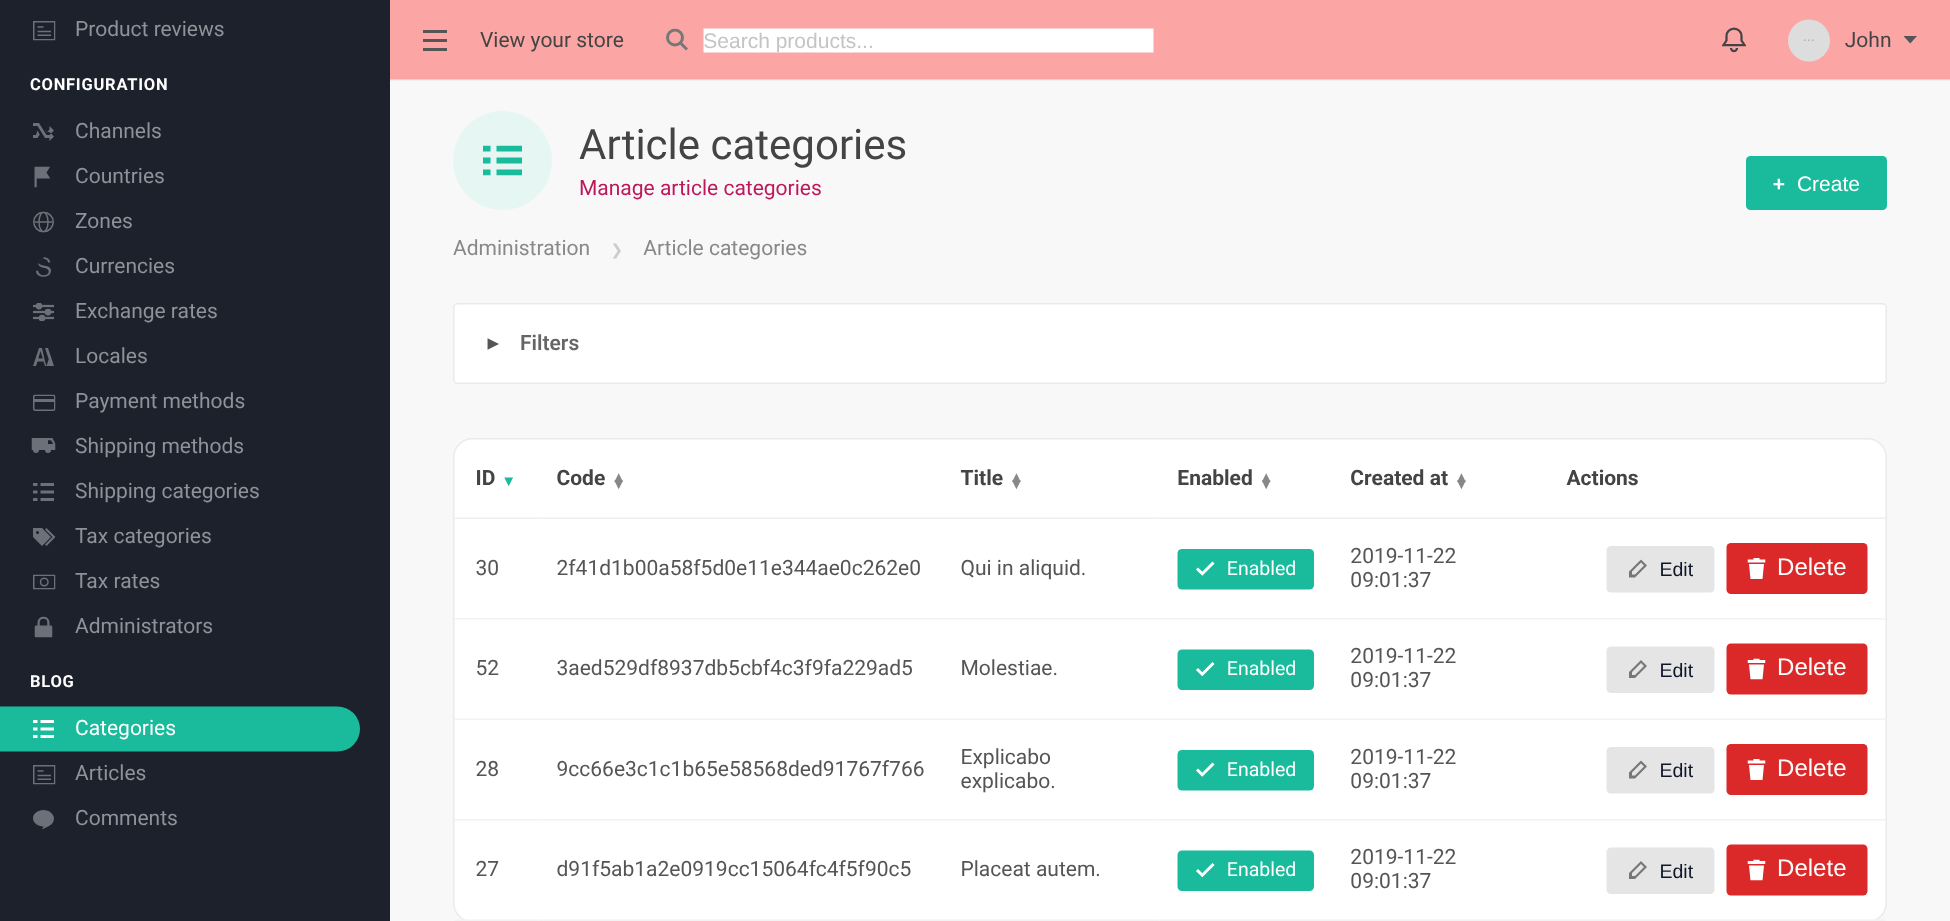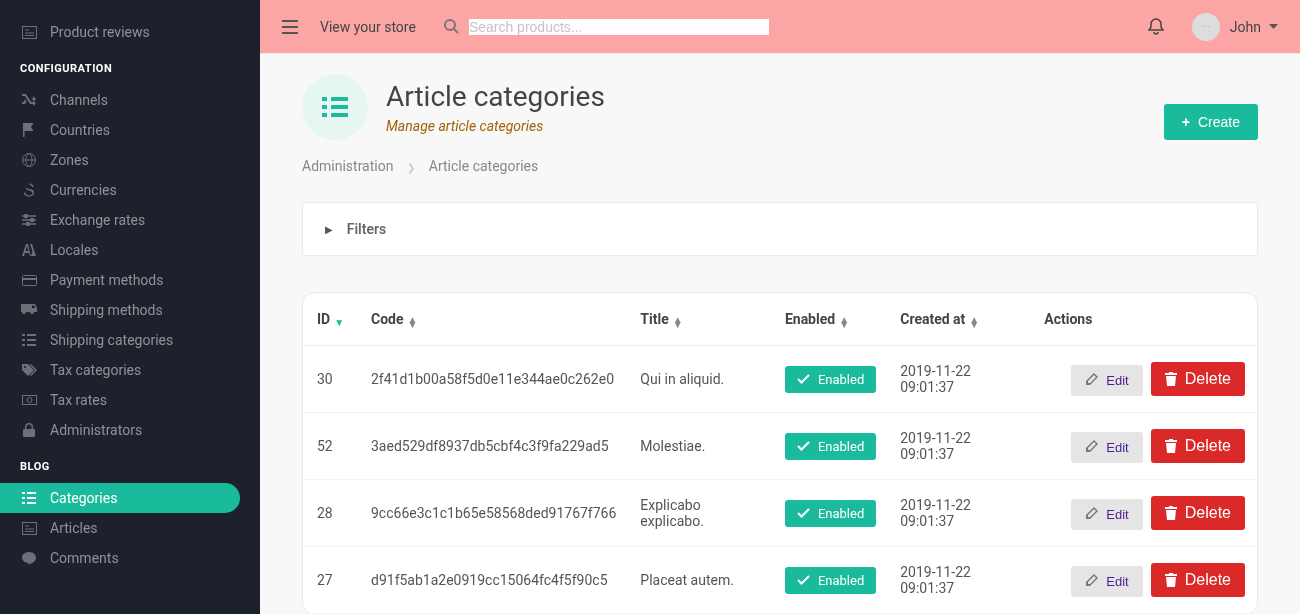--- a/index.html
+++ b/index.html
@@ -1,18 +1,18 @@
 <!DOCTYPE html>
 <html><head>
 <meta charset="utf-8">
 <style>
 * { box-sizing: border-box; margin: 0; padding: 0; }
 body { font-family: -apple-system, BlinkMacSystemFont, "Segoe UI", Roboto, "Helvetica Neue", Arial, sans-serif; font-size: 14px; color: #444; background: #f8f8f8; width: 1300px; height: 614px; overflow: hidden; }
 .app { display: flex; height: 614px; }
-.sidebar { width: 260px; background: #1d212b; color: #8e9299; flex-shrink: 0; overflow-y: auto; padding-top: 17px; }
+.sidebar { width: 260px; background: #1d212b; color: #8e9299; flex-shrink: 0; overflow-y: auto; padding-top: 5px; }
 .sidebar::-webkit-scrollbar { width: 0; }
 .section-header { padding: 15px 20px 10px 20px; color: #fff; font-size: 11px; font-weight: 700; letter-spacing: 0.5px; }
 .nav-item { display: flex; align-items: center; padding: 7px 20px; color: #8e9299; cursor: pointer; font-size: 14px; }
 .nav-item.active { background: #1abb9c; color: #fff; border-radius: 0 22px 22px 0; margin-right: 20px; }
 .nav-item .icn { width: 18px; text-align: center; margin-right: 12px; opacity: 0.7; display: inline-flex; align-items: center; justify-content: center; }
 .nav-item.active .icn { opacity: 1; }
 .main { flex: 1; display: flex; flex-direction: column; overflow: hidden; }
 .topbar { height: 54px; background: #fca5a5; display: flex; align-items: center; padding: 0 22px; border-bottom: 1px solid #eee; }
 .hamburger { cursor: pointer; margin-right: 22px; display:inline-flex; }
 .store-link { color: #444; font-size: 14px; cursor: pointer; margin-right: 28px; }
@@ -22,40 +22,40 @@
 .search-input::placeholder { color: #c4c4c4; }
 .bell { margin-right: 28px; cursor: pointer; }
 .user { display: flex; align-items: center; cursor: pointer; }
 .avatar { width: 28px; height: 28px; border-radius: 50%; background: #ddd; margin-right: 10px; display:flex; align-items:center; justify-content:center; color:#aaa; font-size:8px; }
 .caret-down { margin-left: 8px; }
 .content { flex: 1; overflow-y: auto; padding: 20px 42px; }
 .page-header { display: flex; align-items: flex-start; justify-content: space-between; margin-bottom: 18px; }
 .page-header-left { display: flex; align-items: center; }
 .page-icon { width: 66px; height: 66px; border-radius: 50%; background: #e6f7f3; color: #1abb9c; display: flex; align-items: center; justify-content: center; margin-right: 18px; flex-shrink:0; }
 .page-title { font-size: 28px; font-weight: 400; color: #444; line-height: 1.2; }
-.page-subtitle { color: #a16207; font-size: 14px; margin-top: 4px; font-style: italic; }
+.page-subtitle { color: #be185d; font-size: 14px; margin-top: 4px; }
 .btn-create { background: #1abb9c; color: #fff; border: none; padding: 10px 18px; border-radius: 3px; font-size: 14px; cursor: pointer; display: flex; align-items: center; align-self: flex-end; }
 .btn-create .plus { margin-right: 8px; font-weight: bold; }
 .breadcrumb { color: #888; font-size: 14px; margin-bottom: 28px; }
 .breadcrumb .sep { margin: 0 10px; color: #ccc; font-size: 10px; }
 .filters-card { background: #fff; border: 1px solid #eaeaea; border-radius: 3px; padding: 18px 22px; margin-bottom: 36px; display: flex; align-items: center; cursor: pointer; }
 .filters-card .tri { margin-right: 14px; color: #555; font-size: 10px; }
 .filters-card .lbl { color: #666; font-weight: 600; font-size: 14px; }
 .table-card { background: #fff; border: 1px solid #eaeaea; border-radius: 13px; }
 .tbl { width: 100%; border-collapse: collapse; }
 .tbl th { text-align: left; padding: 18px 12px; font-weight: 700; font-size: 14px; color: #444; border-bottom: 1px solid #eee; }
 .tbl th:first-child { padding-left: 14px; }
 .tbl td { padding: 16px 12px; border-bottom: 1px solid #f2f2f2; font-size: 14px; color: #555; }
 .tbl td:first-child { padding-left: 14px; }
 .sort-ind { margin-left: 4px; font-size: 10px; color: #888; display:inline-block; line-height:0.5; vertical-align: middle; position: relative; top:2px;}
 .sort-active { color: #1abb9c; }
 .badge-enabled { background: #1abb9c; color: #fff; padding: 6px 12px; border-radius: 3px; font-size: 13px; display: inline-flex; align-items: center; }
 .badge-enabled .chk { margin-right: 8px; }
 .actions-cell { white-space: nowrap; }
-.btn-edit { background: #e5e5e5; color: #4c1d95; border: none; padding: 8px 14px; border-radius: 3px; font-size: 13px; cursor: pointer; display: inline-flex; align-items: flex-start; margin-right: 8px; margin-left: 27px; }
+.btn-edit { background: #e5e5e5; color: #0f172a; border: none; padding: 8px 14px; border-radius: 3px; font-size: 13px; cursor: pointer; display: inline-flex; align-items: center; margin-right: 8px; margin-left: 27px; }
 .btn-delete { background: #db2828; color: #fff; border: none; padding: 8px 14px; border-radius: 3px; font-size: 16px; cursor: pointer; display: inline-flex; align-items: center; }
 .btn-edit .ico, .btn-delete .ico { margin-right: 8px; display:inline-flex; }
 svg { display: block; }
 </style>
 </head>
 <body>
 
 <div class="app">
   <div class="sidebar">
     <div class="nav-item">

